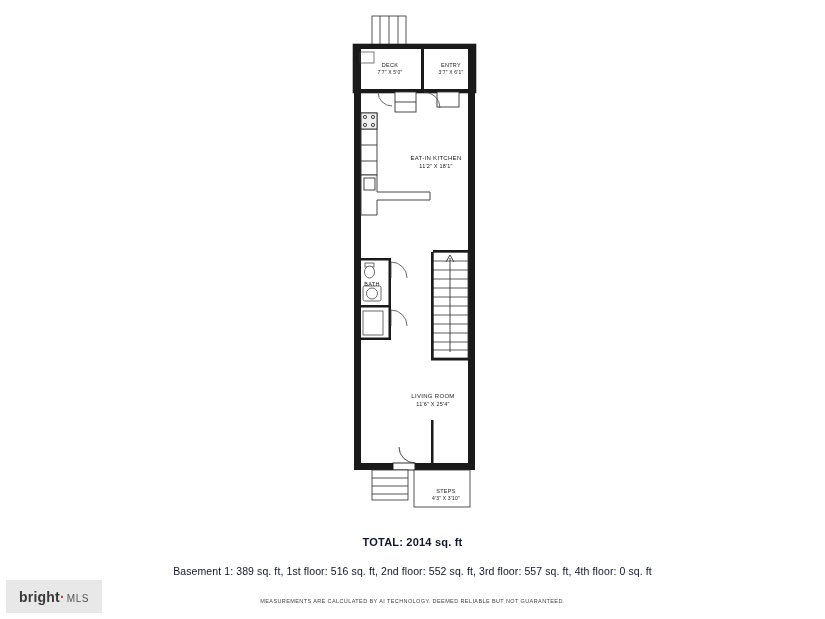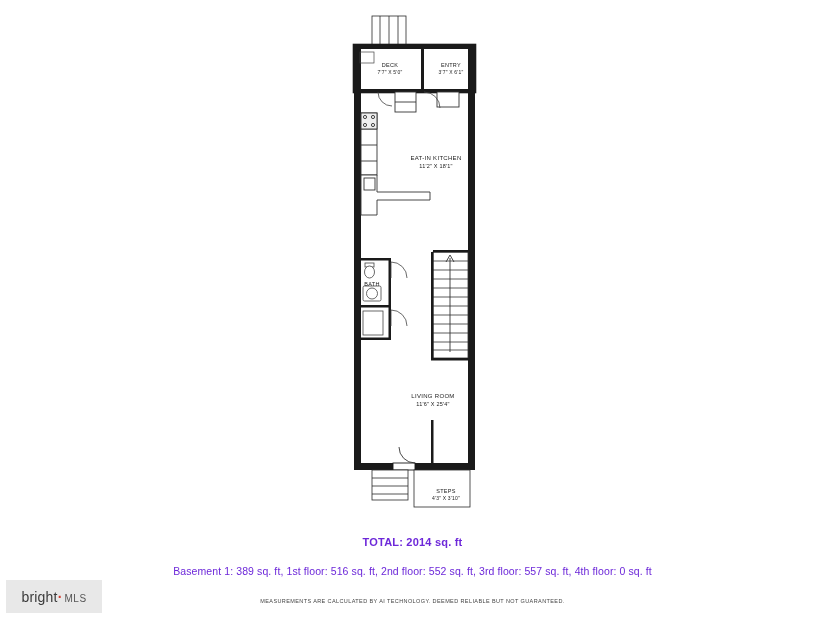--- a/index.html
+++ b/index.html
@@ -24,40 +24,40 @@
   }
   .room-label .nm{font-size:5.5px;letter-spacing:.3px;display:block;}
   .room-label .dim{font-size:5px;letter-spacing:.2px;display:block;}
   .room-label.big .nm{font-size:6px;}
   .room-label.big .dim{font-size:5.5px;}
 
   .summary{
     position:absolute;
     left:0;top:536px;width:825px;
     text-align:center;
-    color:#6d28d9;
+    color:#0f172a;
   }
   .summary .total{
     font-size:11px;font-weight:bold;margin:0 0 2px 0;letter-spacing:.2px;
   }
   .summary .line{
     font-size:10.5px;margin:16px;line-height:1.35;letter-spacing:.1px;
   }
   .disclaimer{
     position:absolute;left:0;top:598px;width:825px;
     text-align:center;font-size:5.5px;color:#444;letter-spacing:.4px;
   }
   .watermark{
     position:absolute;left:6px;top:580px;
     width:96px;height:33px;
     background:#e8e8e8;
     display:flex;align-items:center;justify-content:center;
   }
   .wm-inner{font-size:14px;color:#3a3a3a;letter-spacing:.2px;}
-  .wm-inner .b{font-weight:normal;}
+  .wm-inner .b{font-weight:bold;}
   .wm-inner .dot{color:#d23b2e;font-weight:bold;}
   .wm-inner .mls{font-size:10px;color:#555;letter-spacing:.5px;margin-left:2px;}
 </style>
 </head>
 <body>
 
 <div class="floorplan">
 
   <svg class="plan" width="825" height="525" viewBox="0 0 825 525">
 

